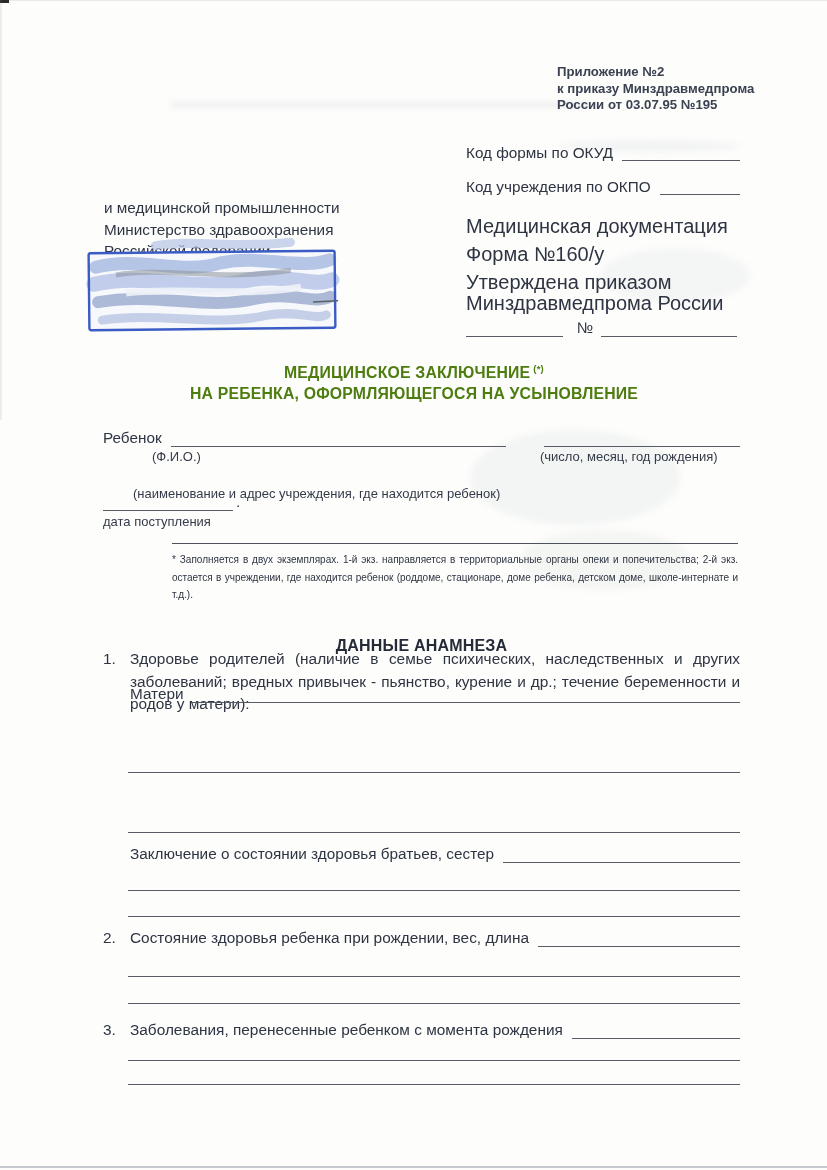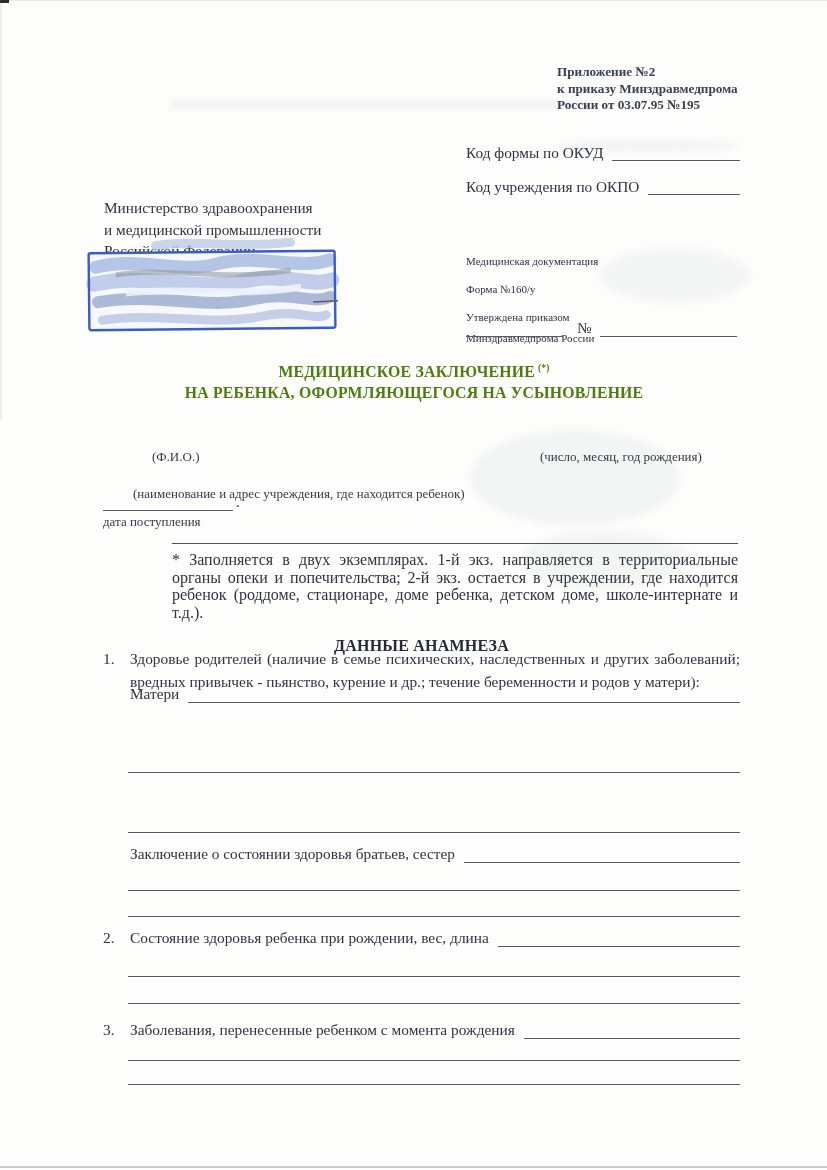--- a/index.html
+++ b/index.html
@@ -1,42 +1,42 @@
 <!DOCTYPE html>
 <html><head>
 <meta charset="utf-8">
 <style>
   html,body{margin:0;padding:0;background:#ffffff;}
   .page{
     position:relative;width:827px;height:1170px;overflow:hidden;
     background:#fdfdfc;color:#2e3442;
-    font-family:Liberation Serif, serif;
+    font-family:Liberation Sans, sans-serif;
   }
   .abs{position:absolute;}
   
   .appendix{left:557px;top:64px;font-size:13.2px;font-weight:bold;line-height:16.5px;color:#3a4150;}
   .codes-row{position:absolute;left:466px;width:274px;display:flex;align-items:center;height:20px;font-size:15.3px;}
   .fill{flex:1;border-bottom:1.3px solid #565b64;height:15px;margin-left:9px;min-width:18px;}
   .seg{border-bottom:1.3px solid #565b64;height:15px;}
   .ministry{left:104px;top:197px;font-size:15.3px;line-height:21.5px;}
-  .rightline{position:absolute;left:466px;font-size:11px;margin-top:40px;}
+  .rightline{position:absolute;left:466px;font-size:20px;}
   .numrow{position:absolute;left:466px;top:315px;width:271px;display:flex;align-items:flex-end;height:22px;font-size:15.3px;}
   .numrow .seg1{width:97px;}
   .numrow .nsign{margin:0 8px 0 14px;}
   
   .title{left:94px;top:358px;width:640px;text-align:center;font-weight:bold;font-size:15.8px;line-height:21px;color:#4d7c0f;letter-spacing:.2px;}
   sup.fmark{font-size:9.5px;vertical-align:6px;margin-left:3px;}
   
   .frow{position:absolute;display:flex;align-items:flex-end;font-size:15.3px;height:19px;}
   .lbl{white-space:nowrap;}
   .gap{width:38px;flex:none;}
   .hint{position:absolute;font-size:13px;color:#343a48;}
   .rule{position:absolute;border-top:1.3px solid #565b64;height:0;}
   .sep{position:absolute;border-top:1.5px solid #4c515b;height:0;}
-  .footnote{left:172px;top:551px;width:566px;font-size:16px;line-height:17.6px;text-align:justify;}
+  .footnote{left:172px;top:551px;width:566px;font-size:10px;line-height:17.6px;text-align:justify;}
   .heading{left:103px;top:637px;width:637px;text-align:center;font-weight:bold;font-size:16px;letter-spacing:.2px;color:#242a38;}
   .item{position:absolute;display:flex;font-size:15.4px;line-height:22.5px;}
   .item .num{width:27px;flex:none;}
   .item .itext{flex:1;text-align:justify;}
   .itemrow{position:absolute;display:flex;align-items:flex-end;font-size:15.4px;height:19px;}
   .itemrow .num{width:27px;flex:none;}
   
   .ghost{position:absolute;border-radius:50%;filter:blur(3px);pointer-events:none;}
   .edge-top{position:absolute;left:0;top:0;width:827px;height:1px;background:rgba(60,60,60,.10);}
   .nick{position:absolute;left:0;top:0;width:9px;height:3px;background:#2b2b2b;}
@@ -67,22 +67,22 @@
   <div class="codes-row" style="top:143px;">
     <span class="lbl">Код формы по ОКУД</span>
     <span class="fill"></span>
   </div>
   <div class="codes-row" style="top:177px;">
     <span class="lbl">Код учреждения по ОКПО</span>
     <span class="fill"></span>
   </div>
 
   <div class="abs ministry">
+    <div>и медицинской промышленности</div>
     <div>Министерство здравоохранения</div>
-    <div>и медицинской промышленности</div>
     <div>Российской Федерации</div>
   </div>
 
   <svg class="abs" style="left:86px;top:236px;" width="254" height="100" viewBox="0 0 254 100">
     <g transform="rotate(-0.6 127 55)">
       <path d="M70,9 C110,3 150,13 205,7" stroke="#b3c2e2" stroke-width="9" fill="none" opacity="0.7" stroke-linecap="round"></path>
       <rect x="3" y="16" width="246" height="77" rx="2" fill="#f6f8fc"></rect>
       <path d="M10,30 C55,19 95,39 135,27 C175,19 215,35 244,25" stroke="#9fb4dd" stroke-width="13" fill="none" opacity="0.75" stroke-linecap="round"></path>
       <path d="M8,47 C60,35 110,57 160,45 C200,37 228,53 246,45" stroke="#b7c6e6" stroke-width="15" fill="none" opacity="0.85" stroke-linecap="round"></path>
       <path d="M12,65 C70,55 120,75 170,63 C205,56 228,70 244,62" stroke="#8d9fc7" stroke-width="12" fill="none" opacity="0.7" stroke-linecap="round"></path>
@@ -102,20 +102,26 @@
     <span class="seg seg1"></span>
     <span class="nsign">№</span>
     <span class="fill" style="margin-left:0;"></span>
   </div>
 
   <div class="abs title">
     <div><span>МЕДИЦИНСКОЕ ЗАКЛЮЧЕНИЕ</span><sup class="fmark">(*)</sup></div>
     <div>НА РЕБЕНКА, ОФОРМЛЯЮЩЕГОСЯ НА УСЫНОВЛЕНИЕ</div>
   </div>
 
+  <div class="frow" style="left:103px;top:428px;width:637px;">
+    <span class="lbl">Ребенок</span>
+    <span class="fill"></span>
+    <span class="gap"></span>
+    <span class="seg" style="width:196px;"></span>
+  </div>
   <div class="hint" style="left:152px;top:449px;">(Ф.И.О.)</div>
   <div class="hint" style="left:540px;top:449px;">(число, месяц, год рождения)</div>
 
   <div class="hint" style="left:133px;top:486px;">(наименование и адрес учреждения,  где находится ребенок)</div>
 
   <div class="frow" style="left:103px;top:494px;width:200px;height:17px;">
     <span class="seg" style="width:130px;"></span>
     <span style="margin-left:3px;">.</span>
   </div>
   <div class="hint" style="left:103px;top:514px;">дата поступления</div>

